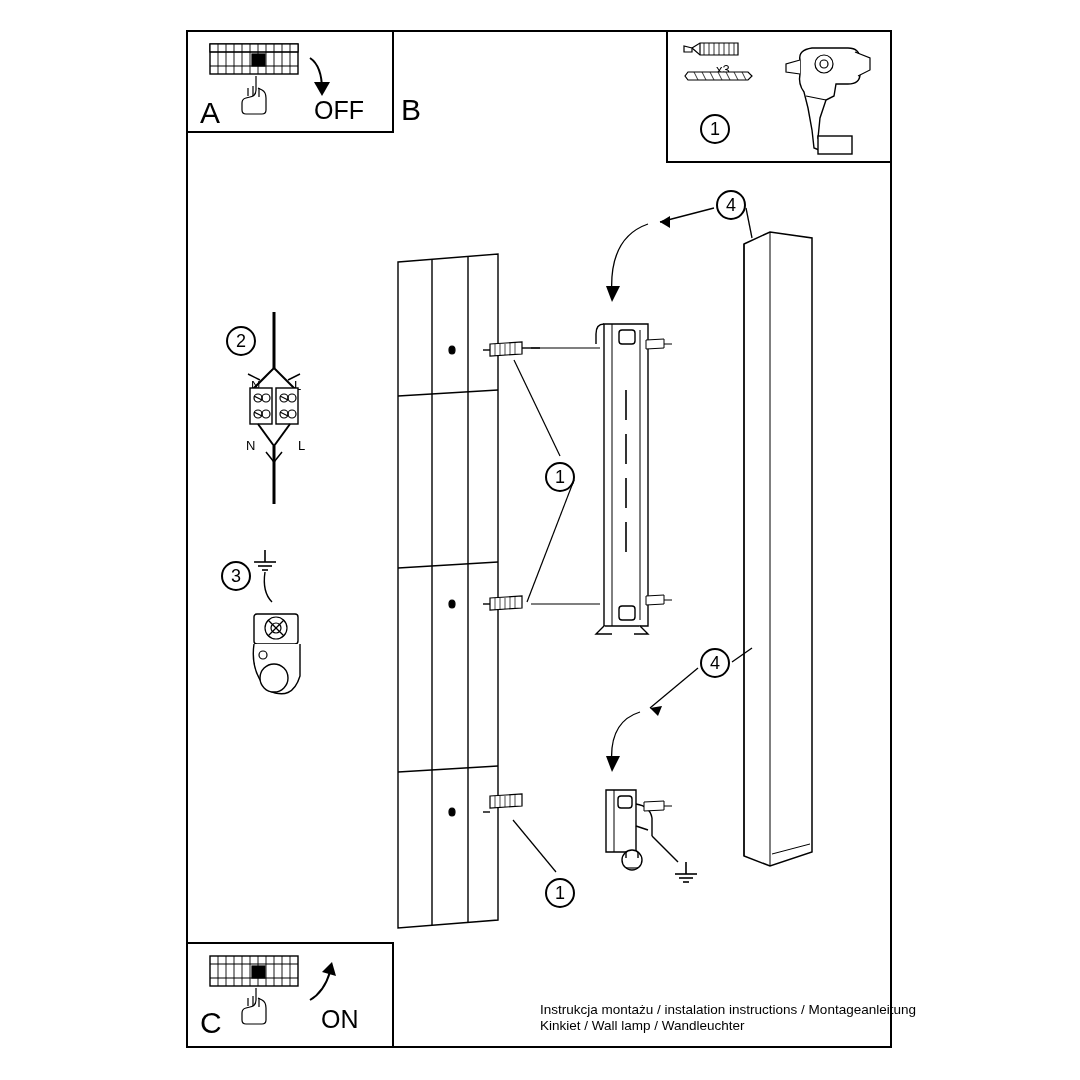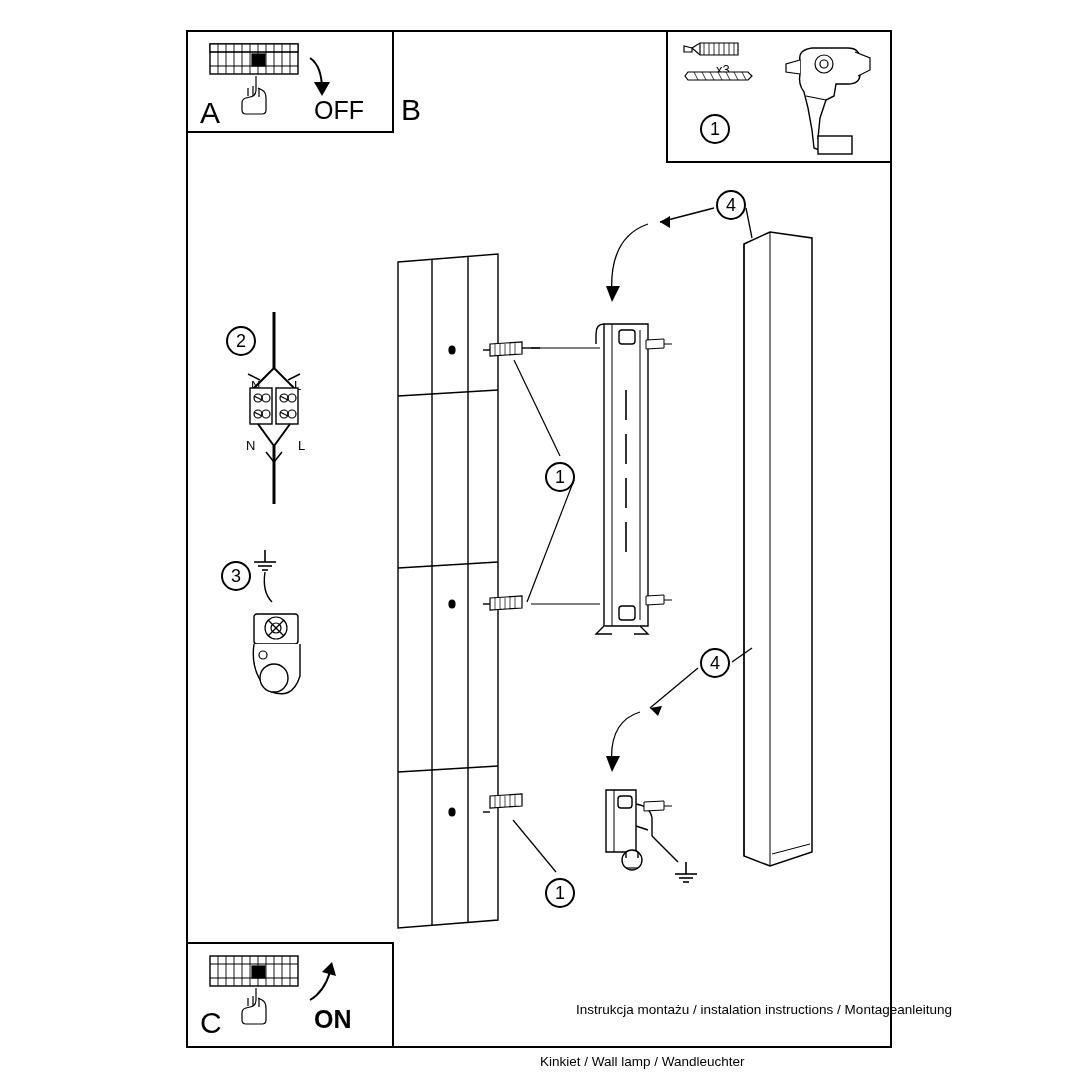--- a/index.html
+++ b/index.html
@@ -74,39 +74,39 @@
   <div class="box" style="left:666px; top:30px; width:226px; height:133px;"></div>
 
   <div class="box" style="left:186px; top:942px; width:208px; height:106px;"></div>
 
   <div class="lbl big-letter" style="left:200px; top:96px;">A</div>
   <div class="lbl state-text" style="left:314px; top:96px;">OFF</div>
 
   <div class="lbl big-letter" style="left:401px; top:93px;">B</div>
 
   <div class="lbl big-letter" style="left:200px; top:1006px;">C</div>
-  <div class="lbl state-text" style="left:314px; top:1005px;font-weight:bold;">ON</div>
+  <div class="lbl state-text" style="left:321px; top:1005px;">ON</div>
 
   <div class="lbl tiny" style="left:716px; top:62px;">x3</div>
 
   <div class="lbl tiny" style="left:251px; top:378px;">N</div>
   <div class="lbl tiny" style="left:294px; top:378px;">L</div>
   <div class="lbl tiny" style="left:246px; top:438px;">N</div>
   <div class="lbl tiny" style="left:298px; top:438px;">L</div>
 
   <div class="callout" style="left:700px; top:114px;">1</div>
   <div class="callout" style="left:226px; top:326px;">2</div>
   <div class="callout" style="left:221px; top:561px;">3</div>
   <div class="callout" style="left:545px; top:462px;">1</div>
   <div class="callout" style="left:545px; top:878px;">1</div>
   <div class="callout" style="left:716px; top:190px;">4</div>
   <div class="callout" style="left:700px; top:648px;">4</div>
 
-  <div class="lbl footer-line" style="left:540px; top:1002px;margin-left:36px;">Instrukcja montażu / instalation instructions / Montageanleitung</div>
-  <div class="lbl footer-line" style="left:540px; top:1018px;margin-top:36px;">Kinkiet / Wall lamp / Wandleuchter</div>
+  <div class="lbl footer-line" style="left:540px; top:1002px;">Instrukcja montażu / instalation instructions / Montageanleitung</div>
+  <div class="lbl footer-line" style="left:540px; top:1018px;">Kinkiet / Wall lamp / Wandleuchter</div>
 
   <svg class="layer" viewBox="0 0 1080 1080">
     <g stroke="#000" fill="none" stroke-width="1.2">
 
       <g>
         <rect x="210" y="44" width="88" height="30" fill="#fff" stroke="#000" stroke-width="1.4"></rect>
         <rect x="210" y="44" width="88" height="8" fill="#fff"></rect>
         <line x1="210" y1="52" x2="298" y2="52"></line>
         <line x1="210" y1="66" x2="298" y2="66"></line>
         <g stroke-width="0.9">

